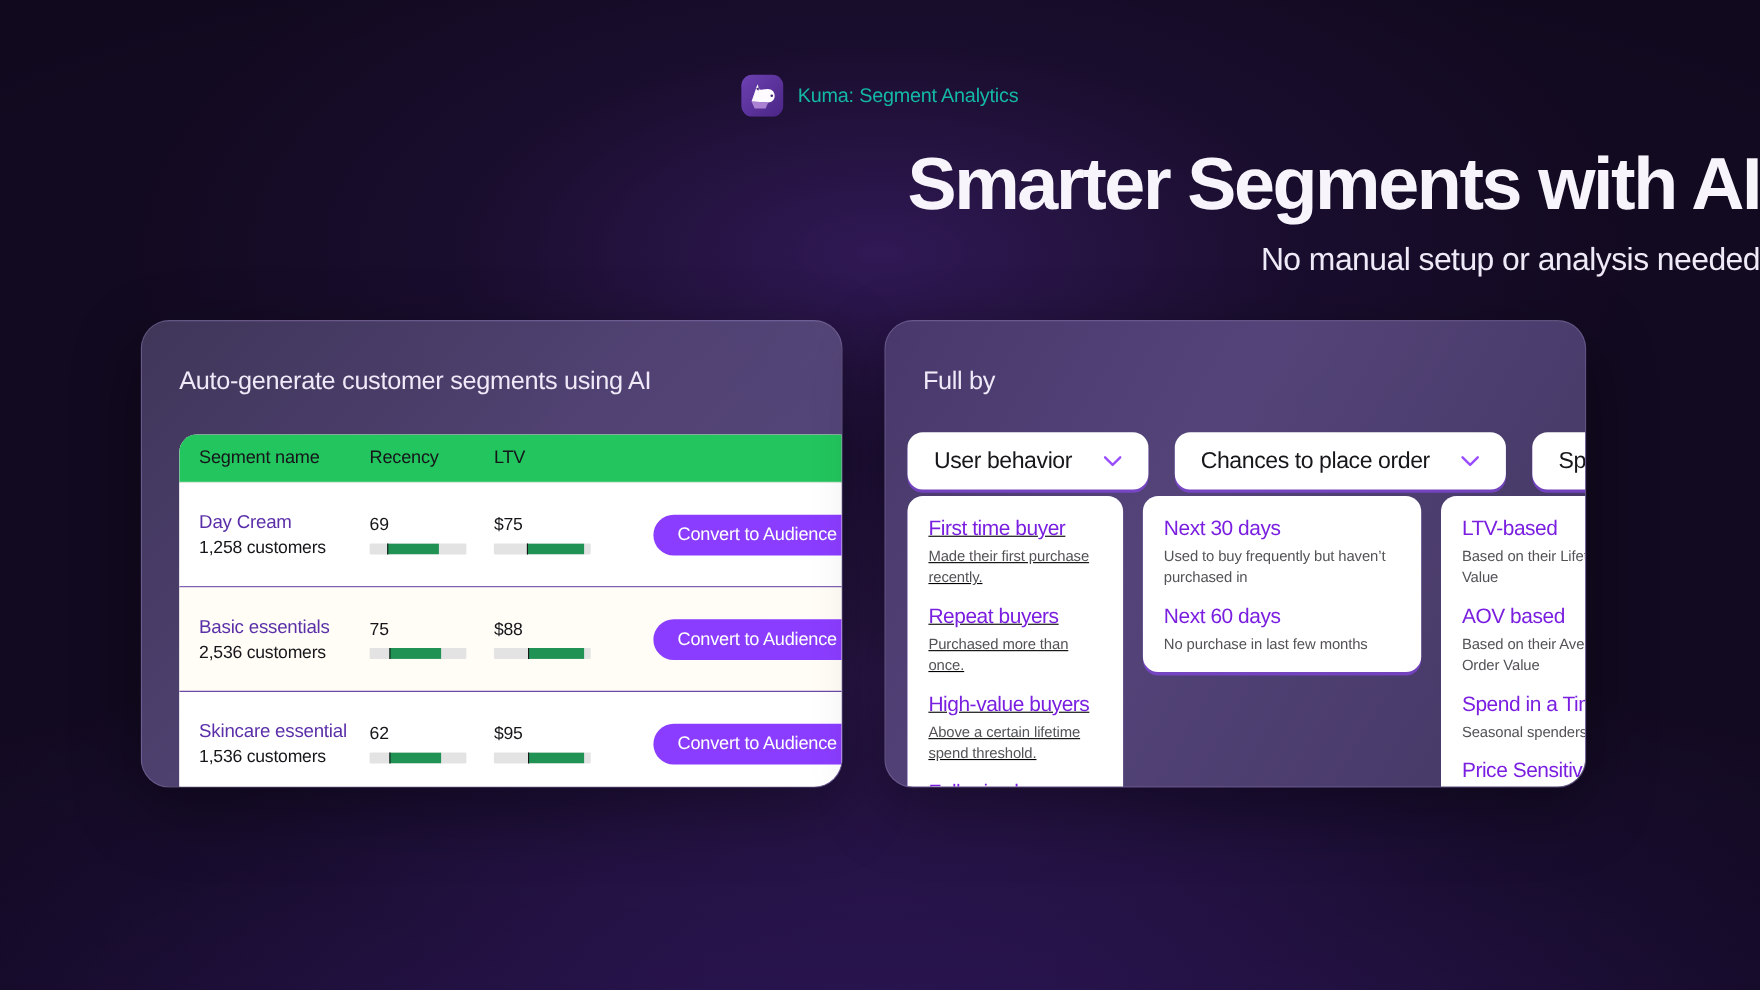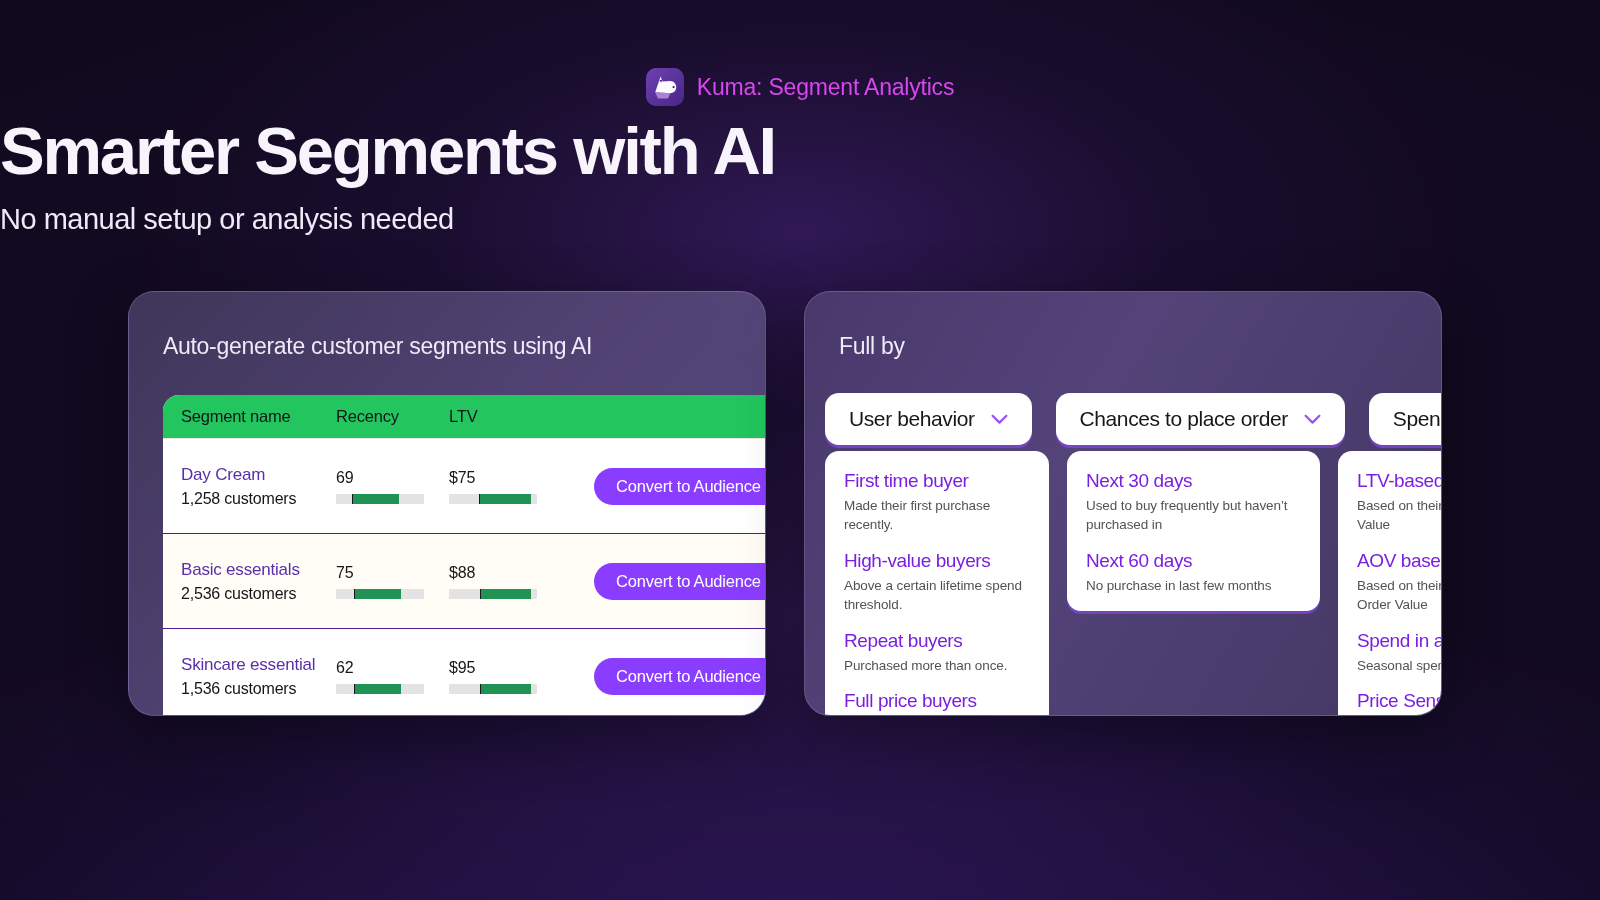--- a/index.html
+++ b/index.html
@@ -42,26 +42,26 @@
     display:flex; align-items:center; justify-content:center; gap:13px;
   }
   .brand-logo{
     width:38px; height:38px; border-radius:10px;
     background:linear-gradient(150deg,#6b3fae 0%,#5a2f99 55%,#4a2585 100%);
     display:block; position:relative; overflow:hidden;
     flex:none;
   }
   .brand-logo svg{ display:block; width:38px; height:38px; }
   .brand-name{
-    color:#d946ef; font-size:23px; letter-spacing:-.2px; font-weight:400;
+    color:#14b8a6; font-size:18px; letter-spacing:-.2px; font-weight:400;
     white-space:nowrap;
   }
 
   
-  .hero{ position:absolute; left:0; right:0; top:115px; text-align:left; }
+  .hero{ position:absolute; left:0; right:0; top:132px; text-align:right; }
   .hero h1{
     font-size:67px; line-height:1.08; font-weight:700; letter-spacing:-2.2px;
     color:#f7f4fb;
   }
   .hero p{
     margin-top:16px; font-size:29px; font-weight:400; letter-spacing:-.5px;
     color:#efeaf7;
   }
 
   
@@ -137,21 +137,21 @@
   }
 
   
   .gb-row{
     position:absolute; left:20px; top:101px;
     display:flex; gap:24px; white-space:nowrap;
   }
   .gb-pill{
     background:#ffffff; border-radius:14px;
     padding:14px 24px;
-    display:flex; align-items:center; gap:16px;
+    display:flex; align-items:center; gap:28px;
     box-shadow:0 3px 0 rgba(147,72,255,.55);
     cursor:pointer; flex:none;
   }
   .gb-pill .lbl{ font-size:21px; color:#17161b; letter-spacing:-.4px; }
   .chev{ width:17px; height:11px; flex:none; }
 
   .gb-panels{
     position:absolute; left:20px; top:159px;
     display:flex; gap:18px; white-space:nowrap; align-items:flex-start;
   }
@@ -163,21 +163,21 @@
   }
   .opt{ margin-bottom:14px; }
   .opt:last-child{ margin-bottom:0; }
   .opt-title{
     font-size:19px; color:#7a1fe0; letter-spacing:-.4px; line-height:1.25;
   }
   .opt-desc{
     font-size:13.5px; color:#545257; letter-spacing:-.1px; margin-top:3px;
     line-height:1.45; white-space:normal;
   }
-  .p1{ width:224px; }
+  .p1{ width:196px;text-decoration:underline; }
   .p2{ width:253px; }
   .p3{ width:196px; }
 </style>
 </head>
 <body>
 
 <div class="bg-base"></div>
 <div class="bg-glow-top"></div>
 <div class="bg-glow-mid"></div>
 <div class="bg-vignette"></div>
@@ -311,28 +311,28 @@
           <span class="lbl">Spending</span>
         </div>
       </div>
     <div class="gb-panels" id="panels-host">
         <div class="gb-panel p1">
     <div class="opt">
       <div class="opt-title">First time buyer</div>
       <div class="opt-desc">Made their first purchase recently.</div>
     </div>
     <div class="opt">
+      <div class="opt-title">Repeat buyers</div>
+      <div class="opt-desc">Purchased more than once.</div>
+    </div>
+    <div class="opt">
       <div class="opt-title">High-value buyers</div>
       <div class="opt-desc">Above a certain lifetime spend threshold.</div>
     </div>
     <div class="opt">
-      <div class="opt-title">Repeat buyers</div>
-      <div class="opt-desc">Purchased more than once.</div>
-    </div>
-    <div class="opt">
       <div class="opt-title">Full price buyers</div>
 
     </div>
         </div>
         <div class="gb-panel p2">
     <div class="opt">
       <div class="opt-title">Next 30 days</div>
       <div class="opt-desc">Used to buy frequently but haven’t purchased in</div>
     </div>
     <div class="opt">

